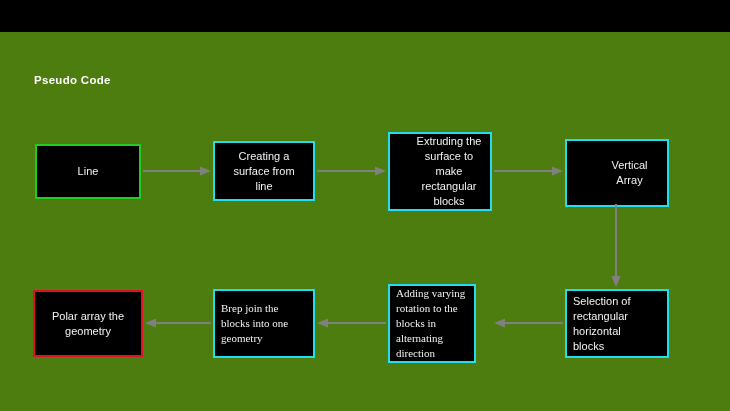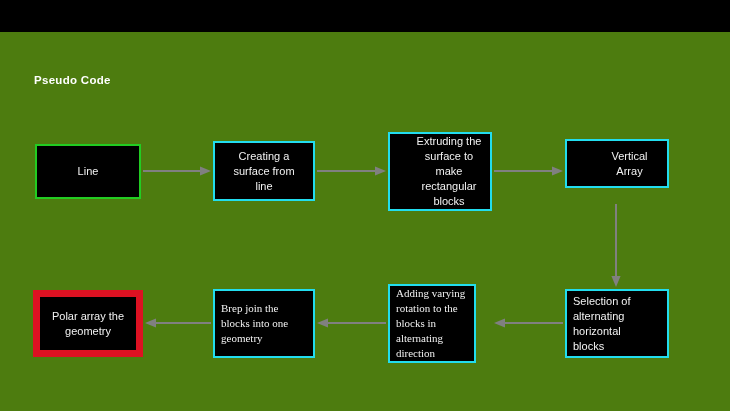--- a/index.html
+++ b/index.html
@@ -40,21 +40,21 @@
   .node .node-label {
     display: block;
     width: 100%;
     white-space: pre-line;
   }
   .node.center .node-label { text-align: center; }
   .node.left   .node-label { text-align: left; }
 
   .node.green { border: 2px solid #22cc22; }
   .node.cyan  { border: 2px solid #22ddee; }
-  .node.red   { border: 7px solid #15803d; }
+  .node.red   { border: 2px solid #15803d; }
 
   .arrow {
     position: absolute;
   }
   .arrow svg { display: block; overflow: visible; }
 </style>
 </head>
 <body>
 
 <div id="canvas">
@@ -69,26 +69,26 @@
         <span class="node-label">Creating a
 surface from
 line</span>
       </div>
       <div class="node cyan center" style="left: 388px; top: 100px; width: 104px; height: 79px; border-color: rgb(34, 221, 238); padding-left: 24px;">
         <span class="node-label">Extruding the
 surface to make
 rectangular
 blocks</span>
       </div>
-      <div class="node cyan center" style="left: 565px; top: 107px; width: 104px; height: 49px; border-color: rgb(34, 221, 238); padding-left: 31px;">
+      <div class="node cyan center" style="left: 565px; top: 107px; width: 104px; height: 68px; border-color: rgb(34, 221, 238); padding-left: 31px;">
         <span class="node-label">Vertical Array</span>
       </div>
       <div class="node cyan left" style="left: 565px; top: 257px; width: 104px; height: 69px; border-color: rgb(34, 221, 238);">
         <span class="node-label">Selection of
-alternating
+rectangular
 horizontal
 blocks</span>
       </div>
       <div class="node cyan left" style="left: 388px; top: 252px; width: 88px; height: 79px; border-color: rgb(34, 221, 238); font-family: Liberation Serif, serif;">
         <span class="node-label">Adding varying
 rotation to the
 blocks in
 alternating
 direction</span>
       </div>

